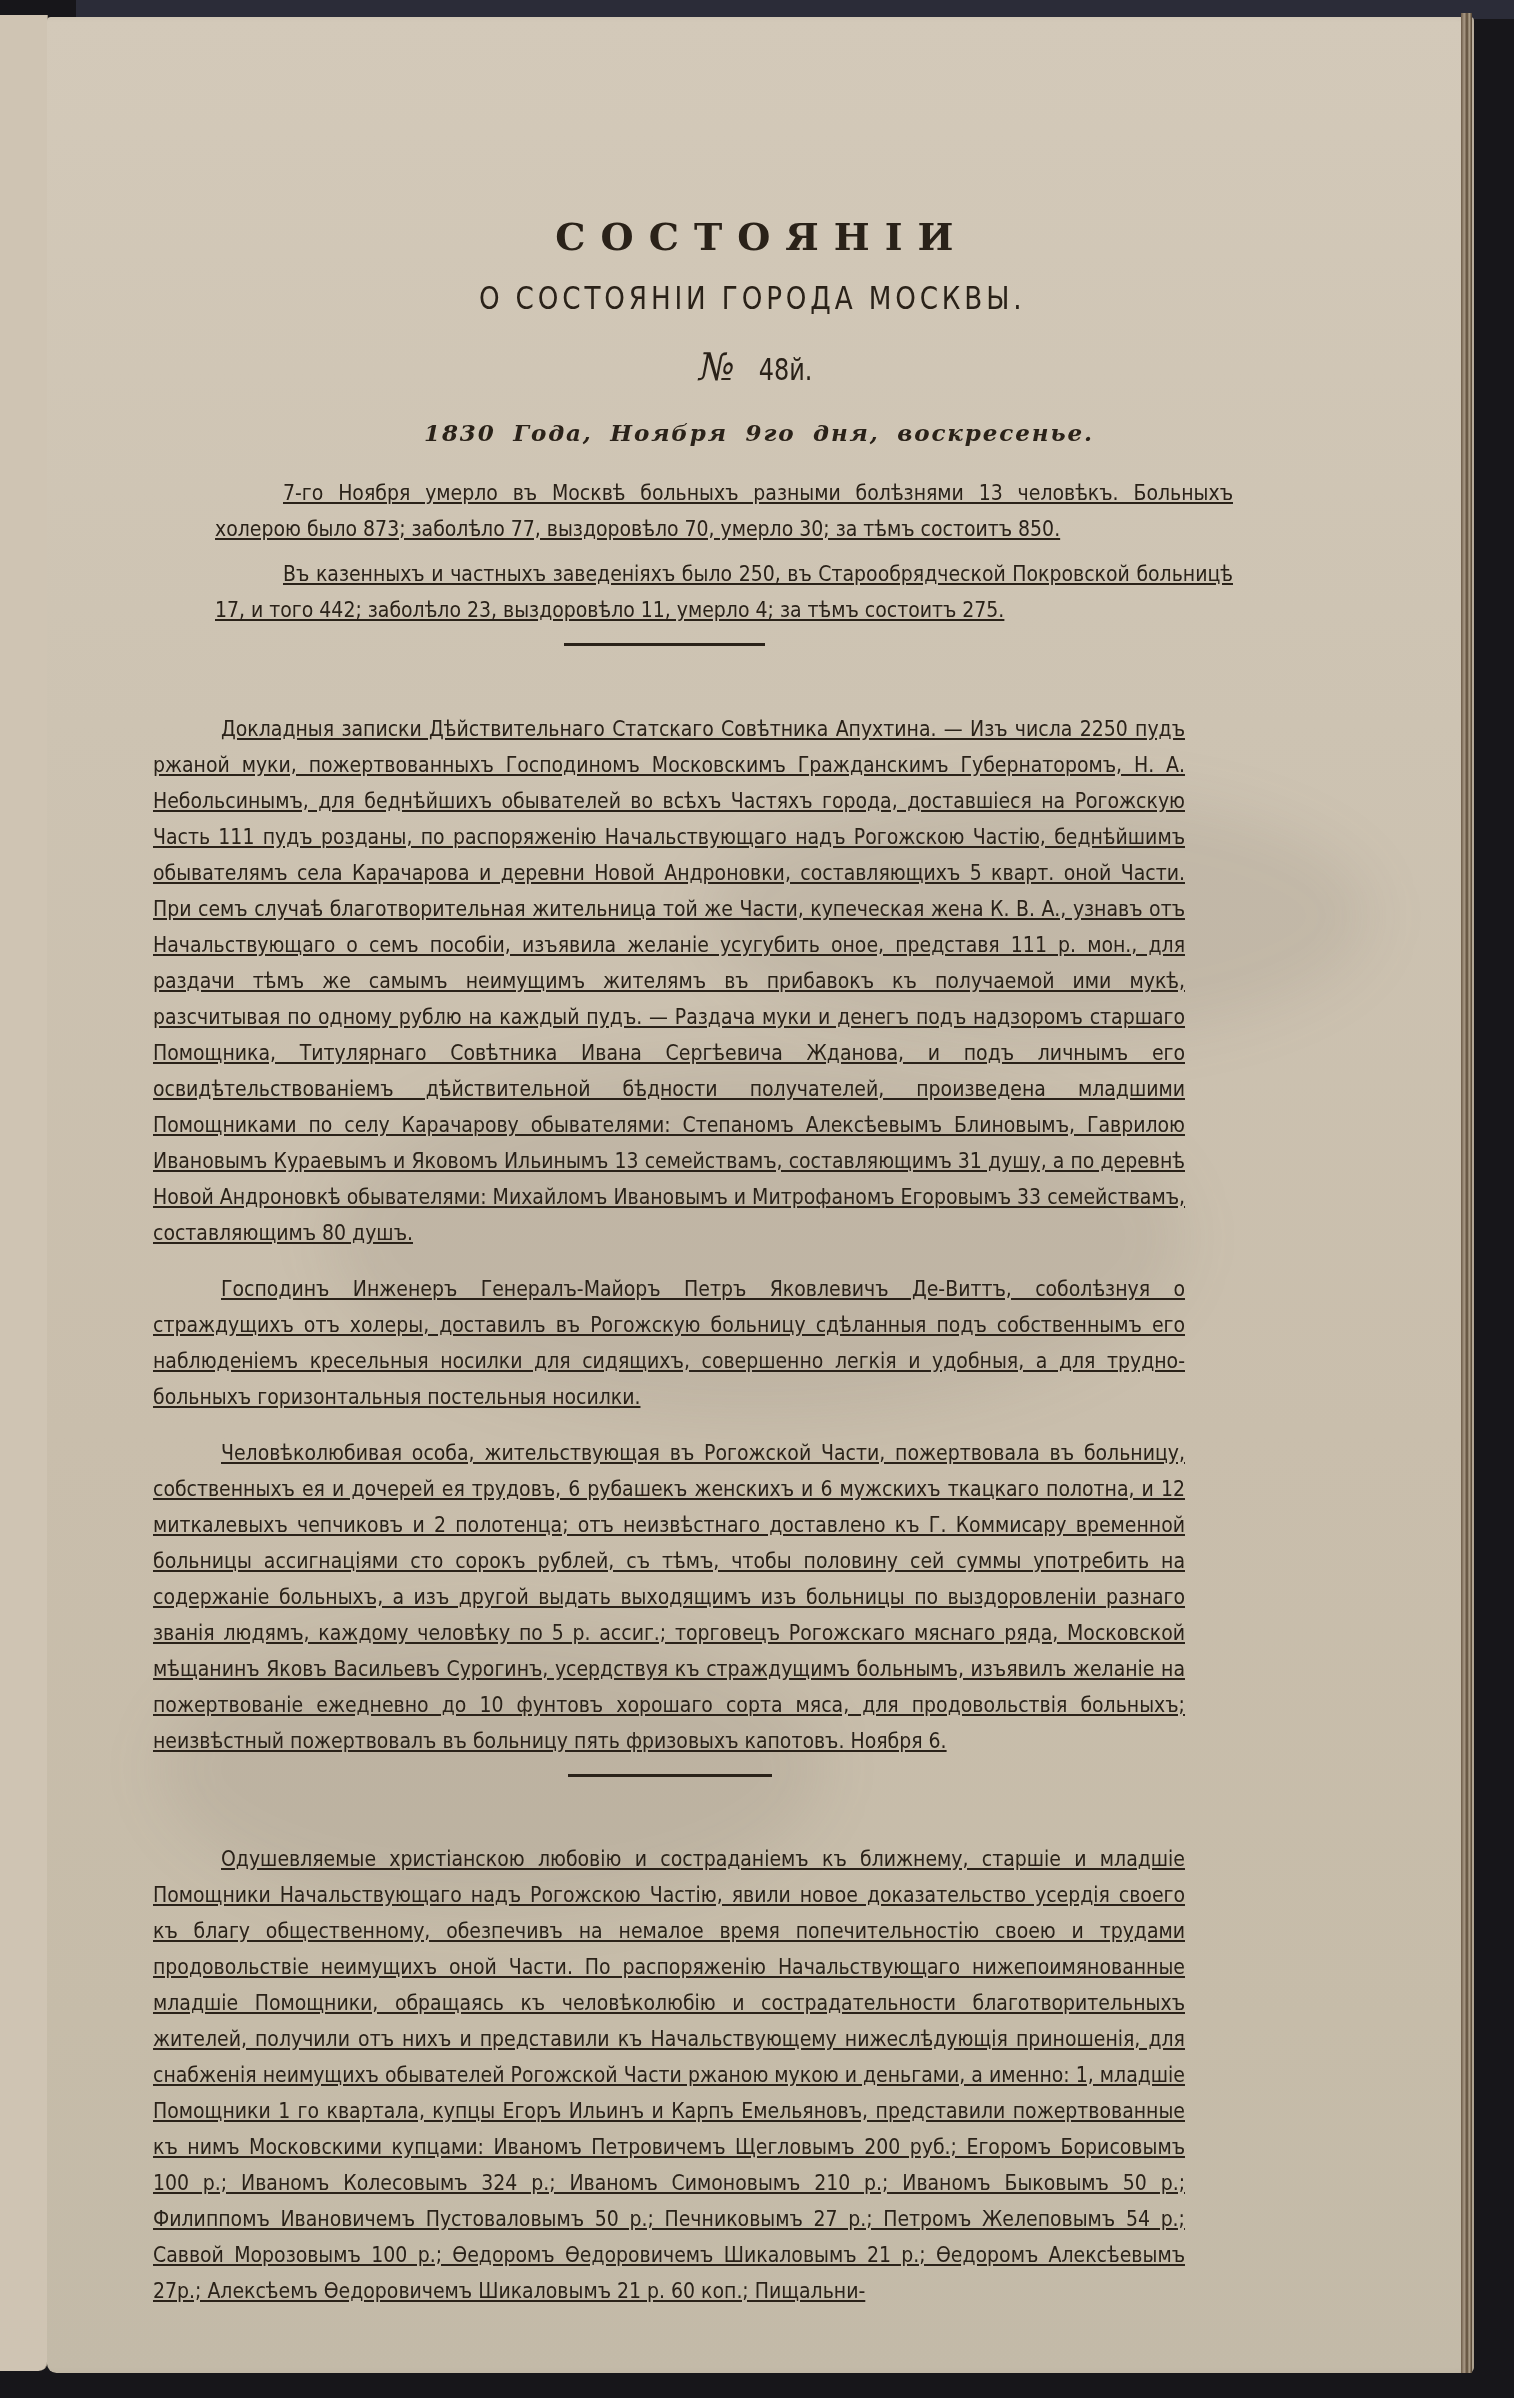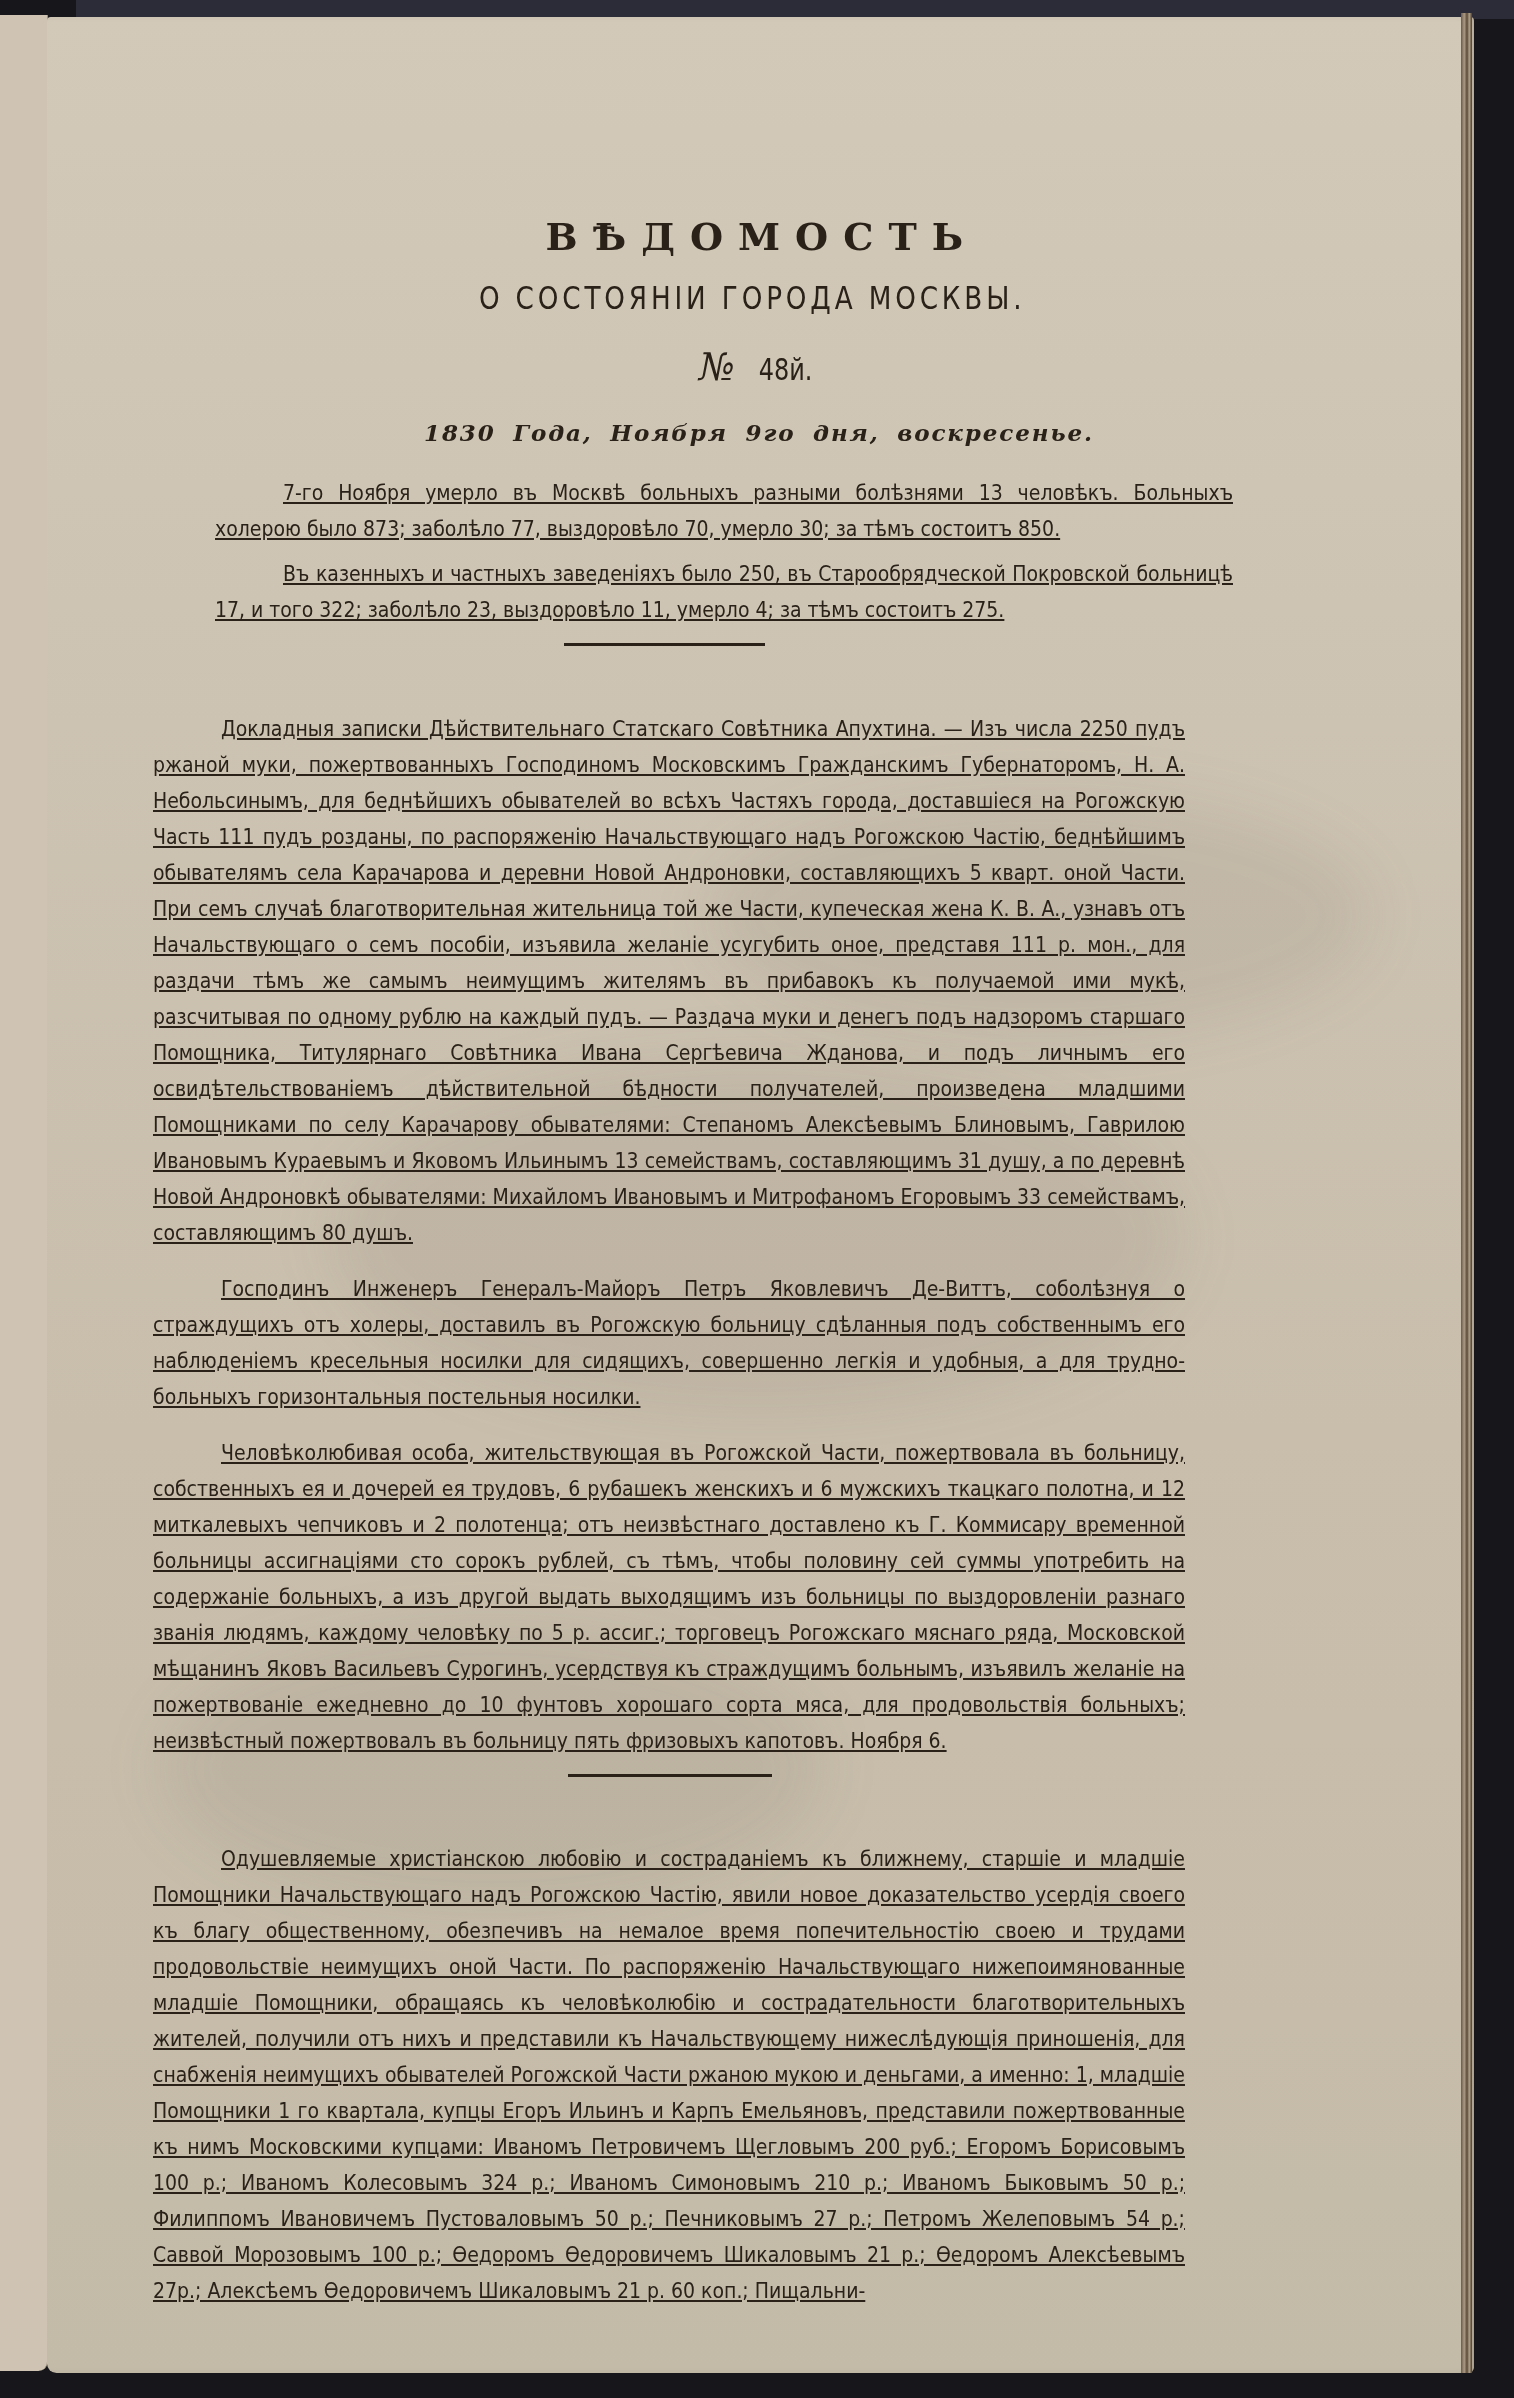--- a/index.html
+++ b/index.html
@@ -139,30 +139,30 @@
 <div class="bg-top"></div>
 <div class="left-page"></div>
 <div class="page">
   <div class="shadow-patch" style="left:284px;top:1041px;width:852px;height:360px;"></div>
   <div class="shadow-patch" style="left:114px;top:1609px;width:662px;height:284px;"></div>
   <div class="shadow-patch" style="left:662px;top:776px;width:662px;height:246px;"></div>
 </div>
 <div class="page-edge"></div>
 
 <div class="content">
-  <div class="title">ВѢДОМОСТЬ</div>
+  <div class="title">СОСТОЯНІИ</div>
   <div class="subtitle">О СОСТОЯНІИ ГОРОДА МОСКВЫ.</div>
   <div class="number">
     <span class="no-sign">№</span><span class="num">48й.</span>
   </div>
   <div class="dateline">1830 Года, Ноября 9го дня, воскресенье.</div>
 
   <div class="sec1">
     <p class="para block1">7-го Ноября умерло въ Москвѣ больныхъ разными болѣзнями 13 человѣкъ. Больныхъ холерою было 873; заболѣло 77, выздоровѣло 70, умерло 30; за тѣмъ состоитъ 850.</p>
-    <p class="para block1">Въ казенныхъ и частныхъ заведеніяхъ было 250, въ Старообрядческой Покровской больницѣ 17, и того 322; заболѣло 23, выздоровѣло 11, умерло 4; за тѣмъ состоитъ 275.</p>
+    <p class="para block1">Въ казенныхъ и частныхъ заведеніяхъ было 250, въ Старообрядческой Покровской больницѣ 17, и того 442; заболѣло 23, выздоровѣло 11, умерло 4; за тѣмъ состоитъ 275.</p>
   </div>
 
   <div class="rule"></div>
   <div class="gap-after-rule1"></div>
 
   <div>
     <p class="para wide">Докладныя записки Дѣйствительнаго Статскаго Совѣтника Апухтина. — Изъ числа 2250 пудъ ржаной муки, пожертвованныхъ Господиномъ Московскимъ Гражданскимъ Губернаторомъ, Н. А. Небольсинымъ, для беднѣйшихъ обывателей во всѣхъ Частяхъ города, доставшіеся на Рогожскую Часть 111 пудъ розданы, по распоряженію Начальствующаго надъ Рогожскою Частію, беднѣйшимъ обывателямъ села Карачарова и деревни Новой Андроновки, составляющихъ 5 кварт. оной Части. При семъ случаѣ благотворительная жительница той же Части, купеческая жена К. В. А., узнавъ отъ Начальствующаго о семъ пособіи, изъявила желаніе усугубить оное, представя 111 р. мон., для раздачи тѣмъ же самымъ неимущимъ жителямъ въ прибавокъ къ получаемой ими мукѣ, разсчитывая по одному рублю на каждый пудъ. — Раздача муки и денегъ подъ надзоромъ старшаго Помощника, Титулярнаго Совѣтника Ивана Сергѣевича Жданова, и подъ личнымъ его освидѣтельствованіемъ дѣйствительной бѣдности получателей, произведена младшими Помощниками по селу Карачарову обывателями: Степаномъ Алексѣевымъ Блиновымъ, Гаврилою Ивановымъ Кураевымъ и Яковомъ Ильинымъ 13 семействамъ, составляющимъ 31 душу, а по деревнѣ Новой Андроновкѣ обывателями: Михайломъ Ивановымъ и Митрофаномъ Егоровымъ 33 семействамъ, составляющимъ 80 душъ.</p>
     <p class="para wide">Господинъ Инженеръ Генералъ-Майоръ Петръ Яковлевичъ Де-Виттъ, соболѣзнуя о страждущихъ отъ холеры, доставилъ въ Рогожскую больницу сдѣланныя подъ собственнымъ его наблюденіемъ кресельныя носилки для сидящихъ, совершенно легкія и удобныя, а для трудно-больныхъ горизонтальныя постельныя носилки.</p>
     <p class="para wide">Человѣколюбивая особа, жительствующая въ Рогожской Части, пожертвовала въ больницу, собственныхъ ея и дочерей ея трудовъ, 6 рубашекъ женскихъ и 6 мужскихъ ткацкаго полотна, и 12 миткалевыхъ чепчиковъ и 2 полотенца; отъ неизвѣстнаго доставлено къ Г. Коммисару временной больницы ассигнаціями сто сорокъ рублей, съ тѣмъ, чтобы половину сей суммы употребить на содержаніе больныхъ, а изъ другой выдать выходящимъ изъ больницы по выздоровленіи разнаго званія людямъ, каждому человѣку по 5 р. ассиг.; торговецъ Рогожскаго мяснаго ряда, Московской мѣщанинъ Яковъ Васильевъ Сурогинъ, усердствуя къ страждущимъ больнымъ, изъявилъ желаніе на пожертвованіе ежедневно до 10 фунтовъ хорошаго сорта мяса, для продовольствія больныхъ; неизвѣстный пожертвовалъ въ больницу пять фризовыхъ капотовъ. Ноября 6.</p>
   </div>

